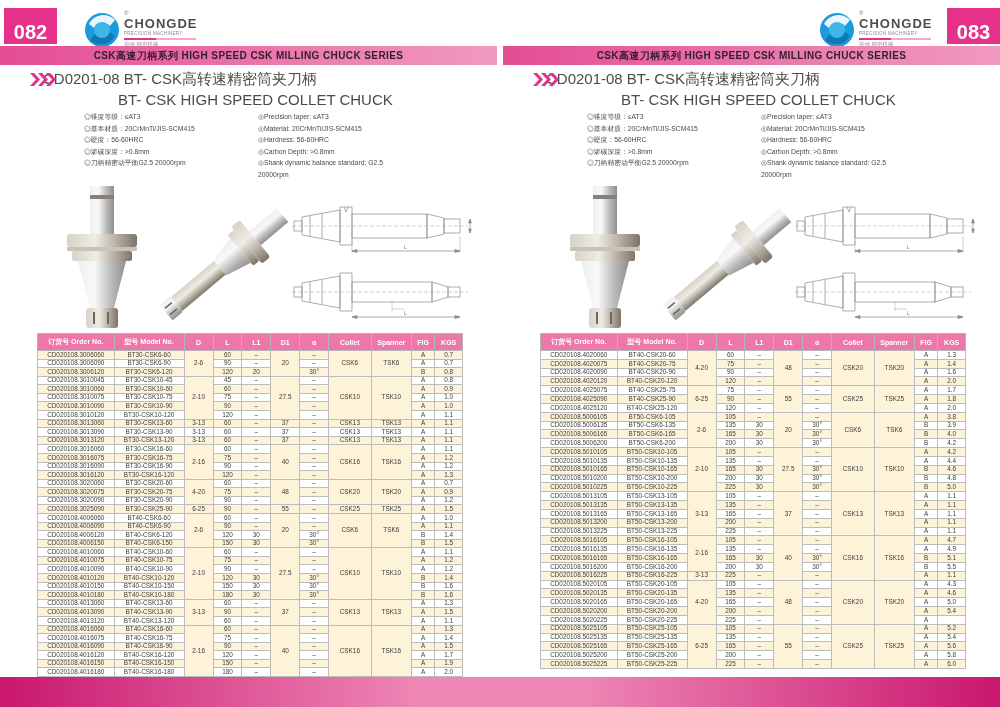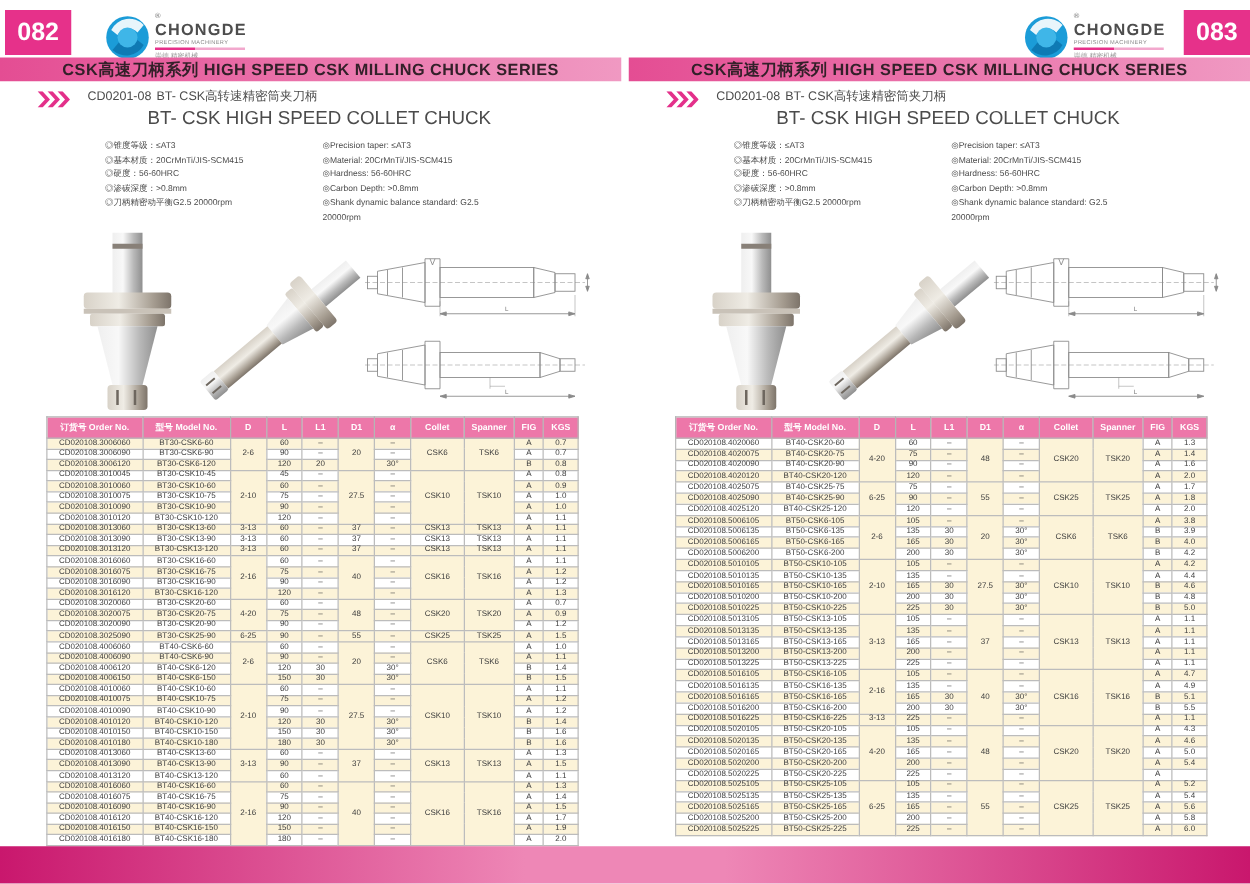--- a/index.html
+++ b/index.html
@@ -3,43 +3,43 @@
 <meta charset="utf-8">
 <style>
   * { margin:0; padding:0; box-sizing:border-box; }
   body { font-family:"Liberation Sans", sans-serif; background:#e9e9e9; }
   .sheet { position:relative; width:1000px; height:707px; background:#ffffff; overflow:hidden; }
   .half { position:absolute; top:0; width:497px; height:707px; }
   .half.left { left:0; }
   .half.right { left:503px; }
 
   .pagenum-box { position:absolute; top:8px; width:53px; height:36px; background:#e6318a;
-    color:#fff; font-size:20px; font-weight:600; display:flex; align-items:center; justify-content:center; }
+    color:#fff; font-size:20px; font-weight:600; display:flex; align-items:flex-end; justify-content:center; }
   .half.left  .pagenum-box { left:4px; }
   .half.right .pagenum-box { right:0; }
 
   .logo { position:absolute; top:10px; height:42px; width:150px; }
   .half.left  .logo { left:84px; }
   .half.right .logo { left:316px; }
   .logo .globe { position:absolute; left:0; top:2px; width:36px; height:36px; }
   .logo .reg { position:absolute; left:40px; top:0; font-size:6px; color:#777; }
   .logo .brand { position:absolute; left:40px; top:6px; font-size:13px; font-weight:bold;
     letter-spacing:1px; color:#4d4d4d; }
   .logo .sub { position:absolute; left:40px; top:21px; font-size:4.5px; color:#8a8a8a; letter-spacing:.3px; white-space:nowrap; }
   .logo .subline { position:absolute; left:40px; top:28px; width:72px; height:2px;
     background:linear-gradient(90deg,#e6318a 0 45%,#f2a8cd 45% 100%); }
   .logo .cn { position:absolute; left:40px; top:31px; font-size:5.5px; color:#9a9a9a; white-space:nowrap; }
 
   .banner { position:absolute; left:0; right:0; top:46px; height:19px;
     background:linear-gradient(90deg,#e44d93,#f099c2); display:flex; align-items:center; justify-content:center; }
-  .banner span { font-size:13px; font-weight:bold; color:#332029; letter-spacing:.4px; }
+  .banner span { font-size:10px; font-weight:bold; color:#332029; letter-spacing:.4px; }
 
   .heading { position:absolute; left:30px; top:70px; width:430px; }
   .heading .chevrons { position:absolute; left:0; top:3px; }
-  .heading .h-line1 { margin-left:40px; font-size:10px; color:#4b4b4b; }
+  .heading .h-line1 { margin-left:13px; font-size:15px; color:#4b4b4b; }
   .heading .h-line1 b { font-weight:normal; margin-right:4px; }
   .heading .h-line2 { margin-left:88px; font-size:15px; color:#4b4b4b; margin-top:2px; }
 
   .specs { position:absolute; top:111px; font-size:6.8px; color:#4a4a4a; line-height:11.5px; }
   .specs.cn { left:84px; width:170px; }
   .specs.en { left:258px; width:152px; }
   .spec-item { white-space:normal; }
 
   .images { position:absolute; left:0; top:183px; width:497px; height:150px; }
   .photo-vertical { position:absolute; left:55px; top:3px; }

